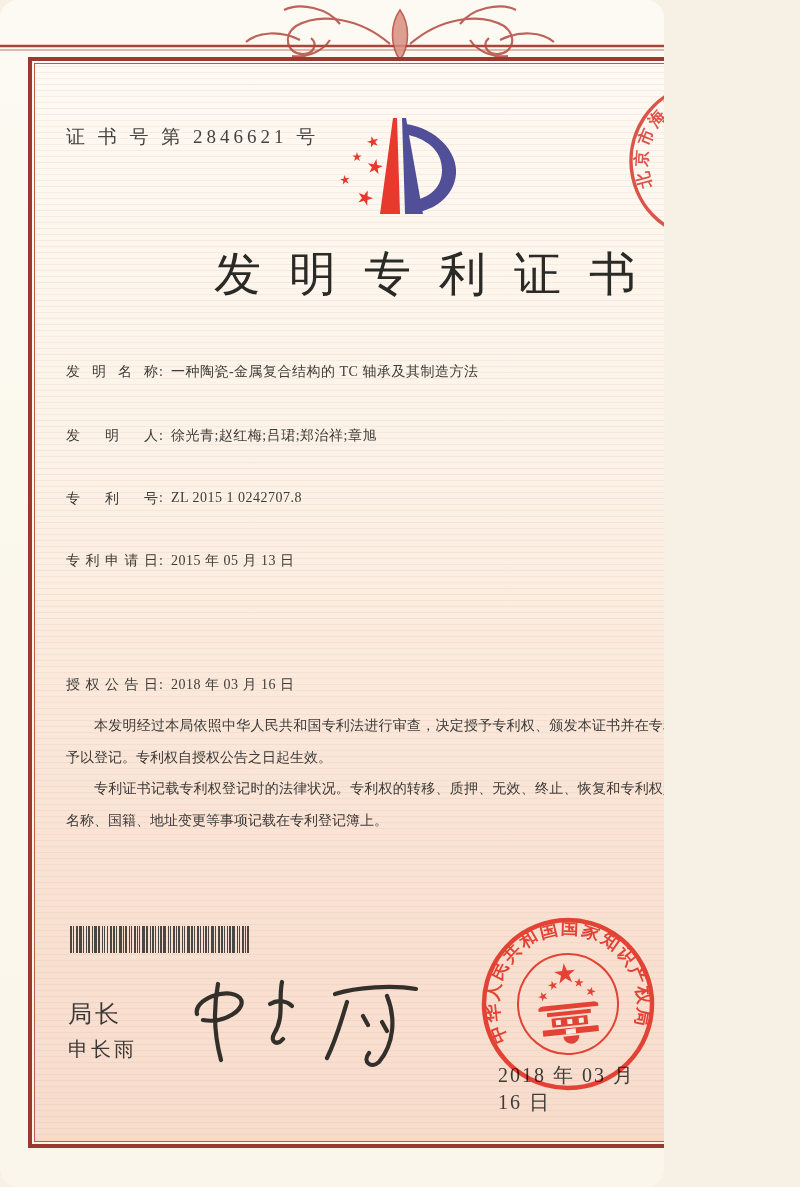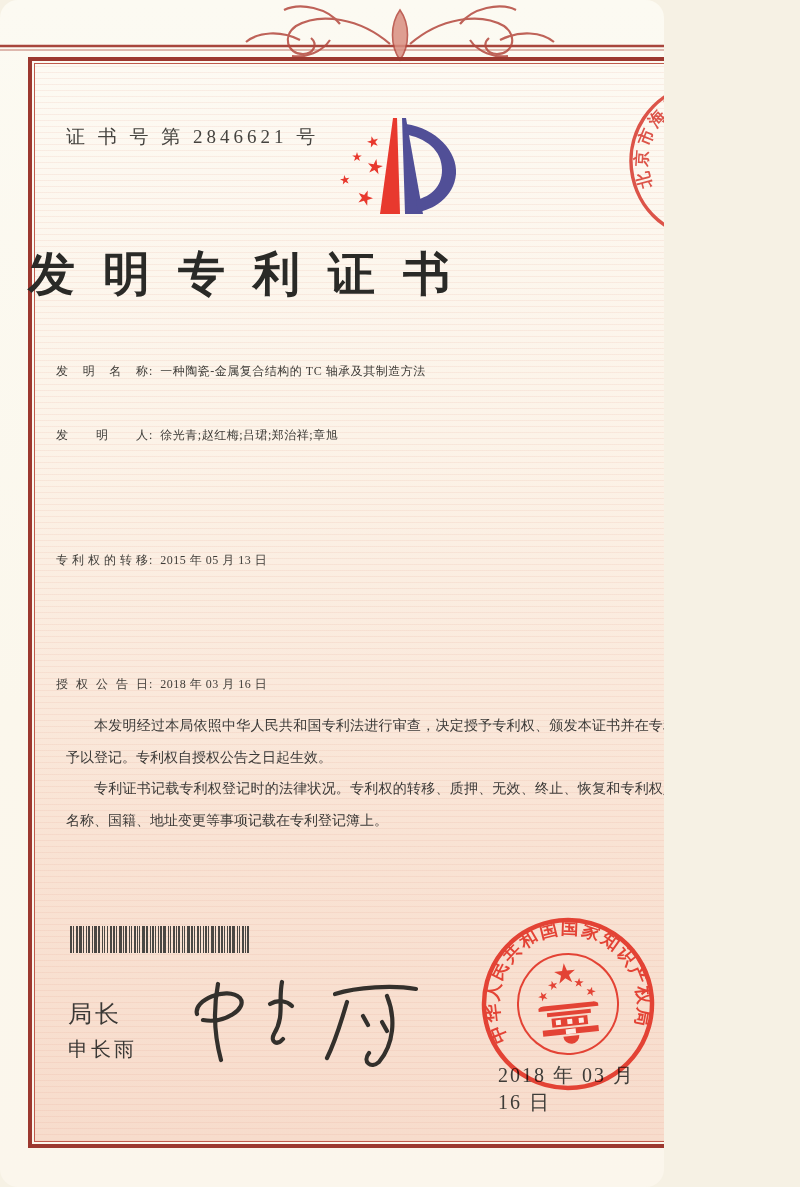--- a/index.html
+++ b/index.html
@@ -25,25 +25,25 @@
     position:absolute;inset:2px;border:1px solid #c05a4c;
     background:
       repeating-linear-gradient(0deg, rgba(224,148,128,0.13) 0 1px, rgba(255,255,255,0) 1px 6px),
       linear-gradient(180deg,#fdfaf3 0%,#fcf3e8 35%,#f9e3d4 72%,#f7dccc 100%);
   }
   
   .content{position:absolute;inset:0;z-index:3;color:#3e3c38;}
   .cert-no{position:absolute;left:66px;top:124px;font-size:19px;letter-spacing:4px;color:#45433f;}
   .logo{position:absolute;left:336px;top:110px;width:130px;height:112px;}
   .title{
-    position:absolute;left:0;top:243px;width:100%;text-align:left;
-    font-size:47px;font-weight:bold;color:#2a2a27;
+    position:absolute;left:0;top:243px;width:100%;text-align:right;
+    font-size:47px;font-weight:normal;color:#2a2a27;
     letter-spacing:28px;text-indent:28px;
   }
-  .field-row{position:absolute;left:56px;right:64px;font-size:12px;color:#3e3c38;white-space:nowrap;}
+  .field-row{position:absolute;left:66px;right:64px;font-size:14px;color:#3e3c38;white-space:nowrap;}
   .field-label{display:inline-block;width:92px;text-align:justify;text-align-last:justify;vertical-align:top;}
   .field-colon{display:inline-block;margin:0 8px 0 1px;}
   .field-value{letter-spacing:0.5px;}
   .paragraphs{
     position:absolute;left:66px;top:710px;width:668px;
     font-size:14px;line-height:31.5px;text-align:justify;color:#3b3937;
   }
   .paragraphs p{margin:0;text-indent:2em;}
   .barcode{position:absolute;left:70px;top:926px;width:222px;height:27px;}
   .director-title{position:absolute;left:68px;top:998px;font-size:24px;letter-spacing:3px;color:#3b3936;}
@@ -136,22 +136,25 @@
     </svg>
 
     <div class="title">发明专利证书</div>
 
     <div class="field-row" style="top:363px">
       <span class="field-label">发明名称</span><span class="field-colon">:</span><span class="field-value">一种陶瓷-金属复合结构的 TC 轴承及其制造方法</span>
     </div>
     <div class="field-row" style="top:427px">
       <span class="field-label">发明人</span><span class="field-colon">:</span><span class="field-value">徐光青;赵红梅;吕珺;郑治祥;章旭</span>
     </div>
+    <div class="field-row" style="top:490px">
+      <span class="field-label">专利号</span><span class="field-colon">:</span><span class="field-value">ZL 2015 1 0242707.8</span>
+    </div>
     <div class="field-row" style="top:552px">
-      <span class="field-label">专利权的转移</span><span class="field-colon">:</span><span class="field-value">2015 年 05 月 13 日</span>
+      <span class="field-label">专利申请日</span><span class="field-colon">:</span><span class="field-value">2015 年 05 月 13 日</span>
     </div>
     <div class="field-row" style="top:676px">
       <span class="field-label">授权公告日</span><span class="field-colon">:</span><span class="field-value">2018 年 03 月 16 日</span>
     </div>
 
     <div class="paragraphs">
       <p>本发明经过本局依照中华人民共和国专利法进行审查，决定授予专利权、颁发本证书并在专利登记簿上予以登记。专利权自授权公告之日起生效。</p>
       <p>专利证书记载专利权登记时的法律状况。专利权的转移、质押、无效、终止、恢复和专利权人的姓名或名称、国籍、地址变更等事项记载在专利登记簿上。</p>
     </div>
 

